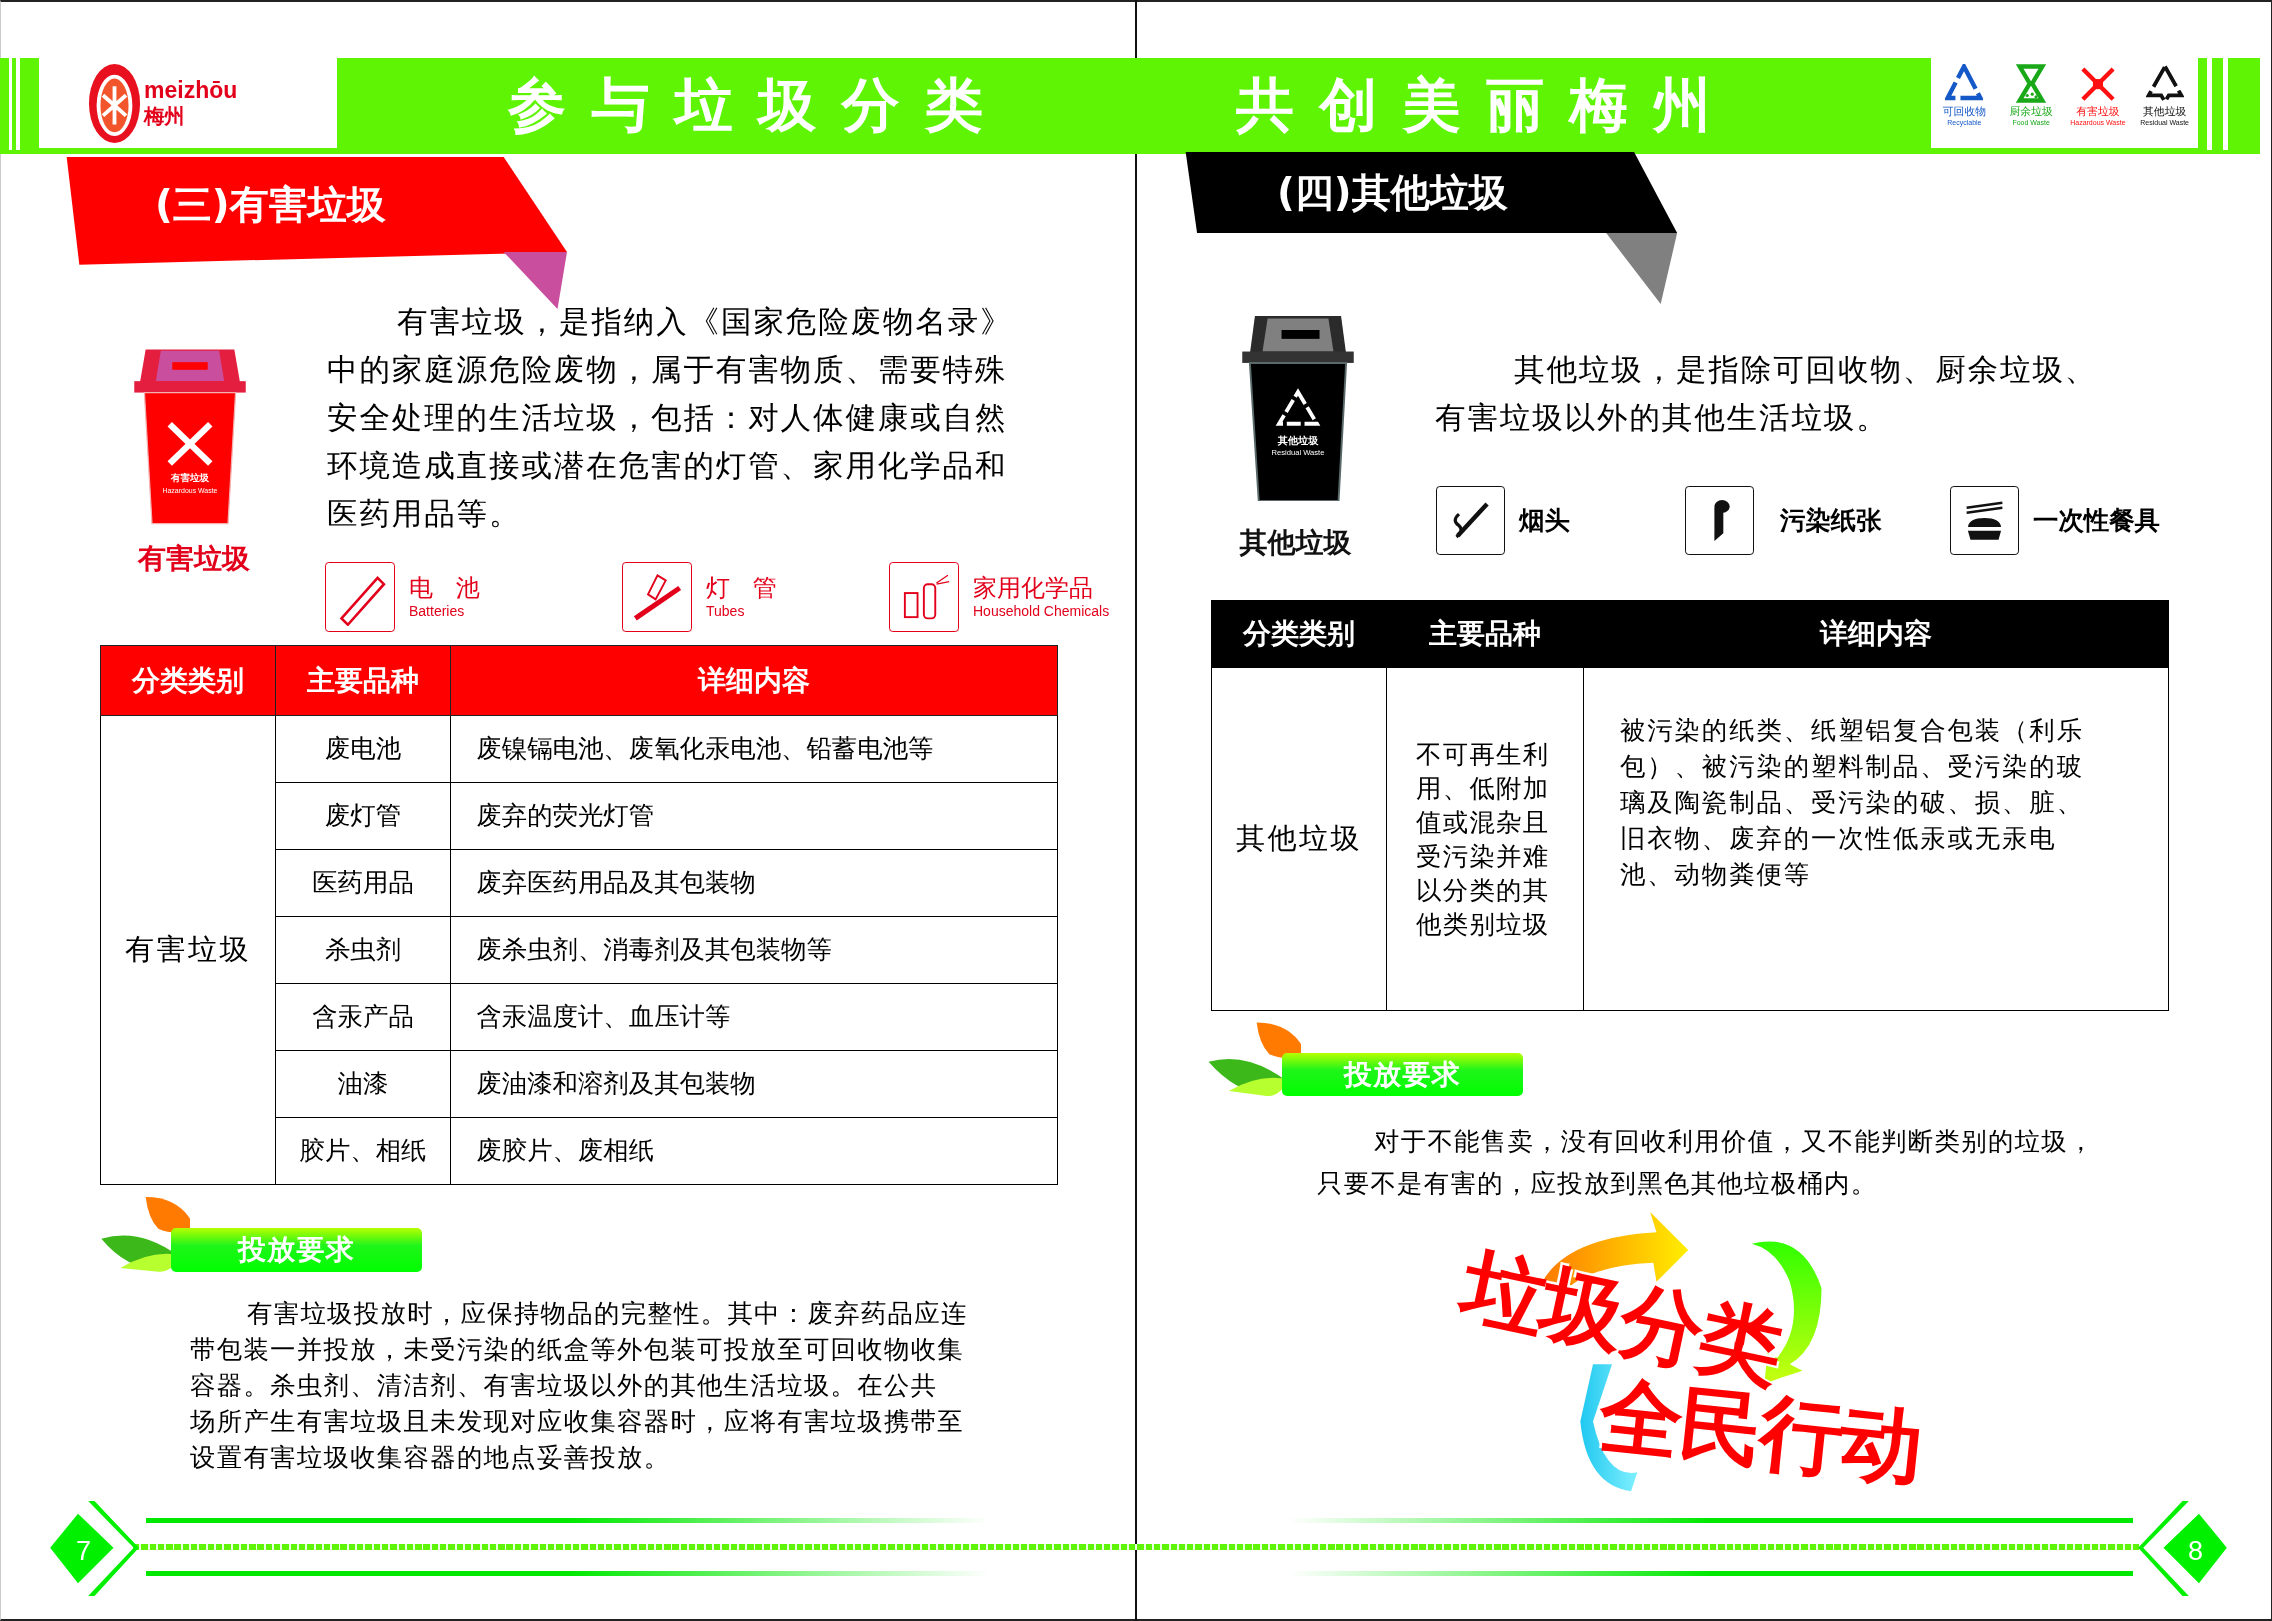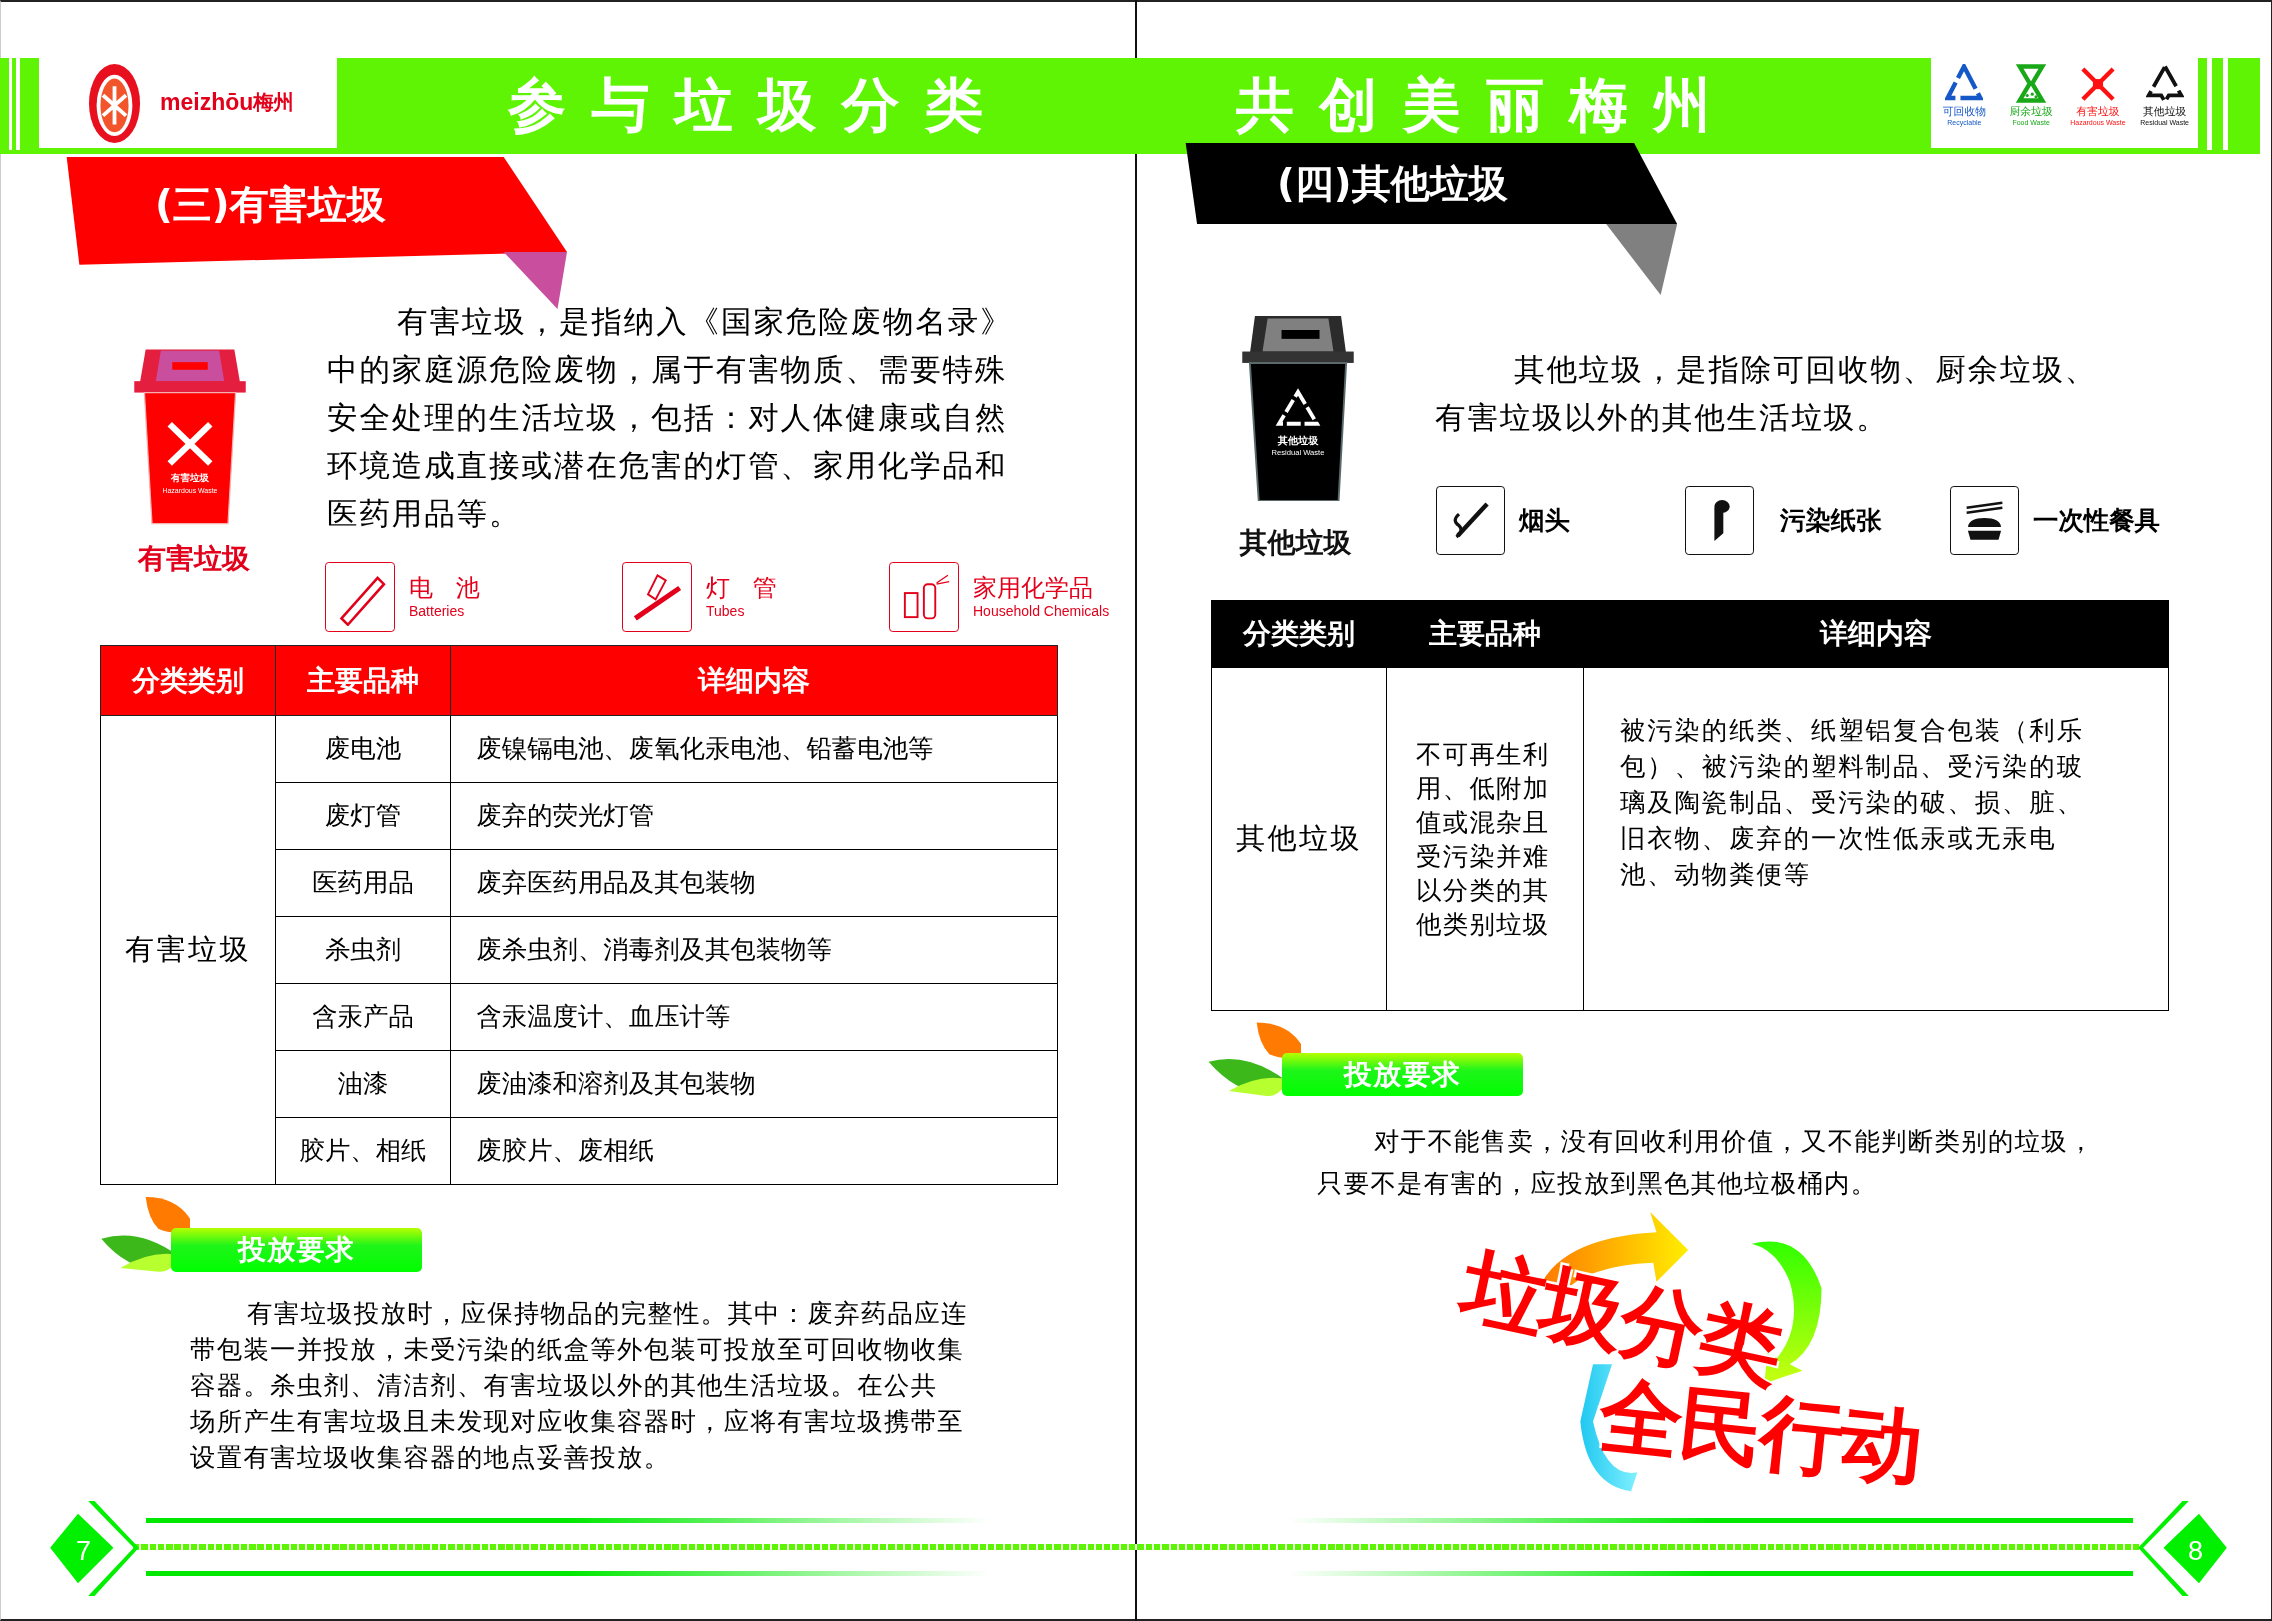--- a/index.html
+++ b/index.html
@@ -8,21 +8,21 @@
 
   .frame { position: absolute; left: 0; top: 0; width: 2273px; height: 1621px; border: 2.5px solid #222; border-left: 1.3px solid #ccc; }
   .spine { position: absolute; left: 1135px; top: 0; width: 1.9px; height: 1621px; background: #111; }
 
   
   .header-bar { position: absolute; left: 0; top: 58px; width: 2260px; height: 96px; background: #5ef404; }
   .logo-box { position: absolute; left: 39px; top: 58px; width: 298px; height: 90px; background: #fff; display: flex; align-items: center; padding-left: 48px; }
   .logo-stripes { position: absolute; left: 5.1px; top: 58px; width: 34px; height: 92px; }
   .logo-stripes span { position: absolute; top: 0; width: 3.2px; height: 92px; background: #fff; }
   .logo-flower { width: 55px; height: 83px; position: relative; }
-  .logo-text { margin-left: 18px; display: flex; flex-direction: row; }
+  .logo-text { margin-left: 2px; display: flex; flex-direction: column; }
   .logo-text .en { color: #e2001b; font-size: 23px; font-weight: bold; font-family: "Liberation Sans", sans-serif; line-height: 25.4px; }
   .logo-text .cn { color: #e2001b; font-size: 20.3px; font-weight: bold; line-height: 24px; }
   .slogan { position: absolute; top: 58px; height: 95px; display: flex; align-items: center; color: #fff; font-size: 58px; font-weight: bold; letter-spacing: 25.4px; }
   .slogan.left { left: 508px; }
   .slogan.right { left: 1236px; }
   .legend-box { position: absolute; left: 1931px; top: 58px; width: 267px; height: 90px; background: #fff; display: flex; justify-content: space-around; align-items: flex-start; padding-top: 6.3px; }
   .legend-item { display: flex; flex-direction: column; align-items: center; width: 63px; }
   .legend-item .cn { font-size: 10.8px; line-height: 12.7px; margin-top: 2.5px; }
   .legend-item .en { font-size: 7px; line-height: 8.3px; font-family: "Liberation Sans", sans-serif; }
   .legend-stripes { position: absolute; left: 2198px; top: 58px; width: 62px; height: 92px; }
@@ -255,21 +255,21 @@
 </div>
 
 <div class="para" style="left:190px; top:1295px; width:863px;">
   <div style="padding-left:57px">有害垃圾投放时，应保持物品的完整性。其中：废弃药品应连</div>
   <div>带包装一并投放，未受污染的纸盒等外包装可投放至可回收物收集</div>
   <div>容器。杀虫剂、清洁剂、有害垃圾以外的其他生活垃圾。在公共</div>
   <div>场所产生有害垃圾且未发现对应收集容器时，应将有害垃圾携带至</div>
   <div>设置有害垃圾收集容器的地点妥善投放。</div>
 </div>
 
-<div class="banner" style="left:1185px; top:143px; width:508px; height:152px;">
+<div class="banner" style="left:1185px; top:152px; width:508px; height:152px;">
   <svg class="shape" width="508" height="152" viewBox="0 0 800 240">
     <polygon points="0,0 708,0 776,128 18,128" fill="#000"></polygon>
     <polygon points="664,128 776,128 750,240" fill="#808080"></polygon>
   </svg>
   <div class="title" style="height:81px; left:92px;">(四)其他垃圾</div>
 </div>
 
 <div class="bin" style="left:1241px; top:311px;">
   <svg width="114" height="190" viewBox="0 0 180 300">
     <polygon points="22,8 158,8 166,68 14,68" fill="#2b2b2b"></polygon>

